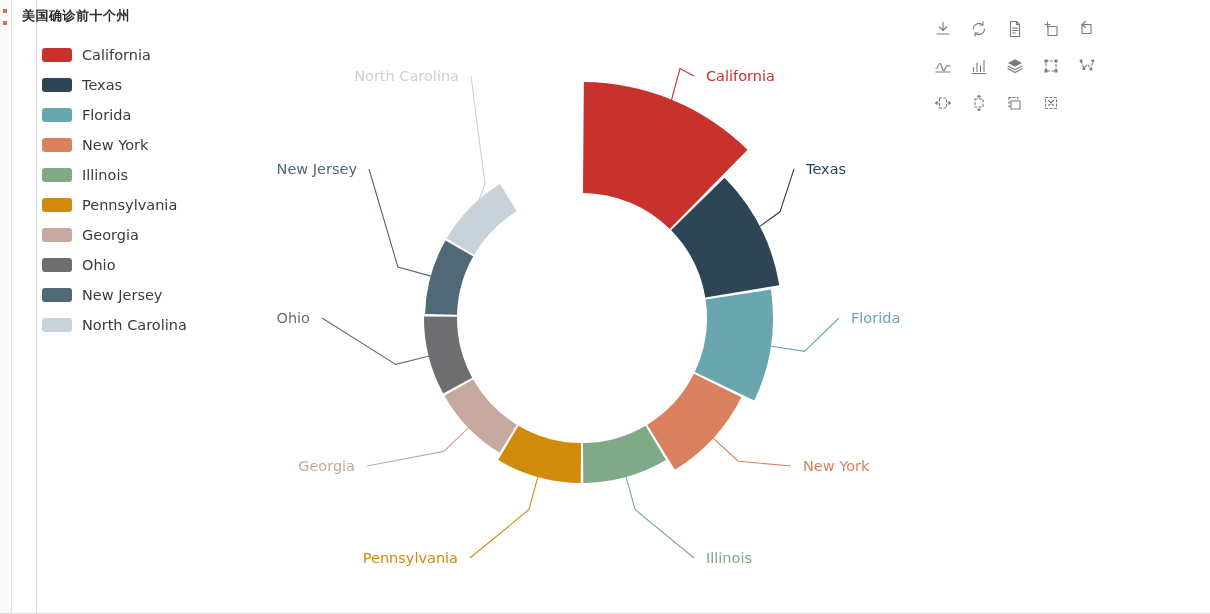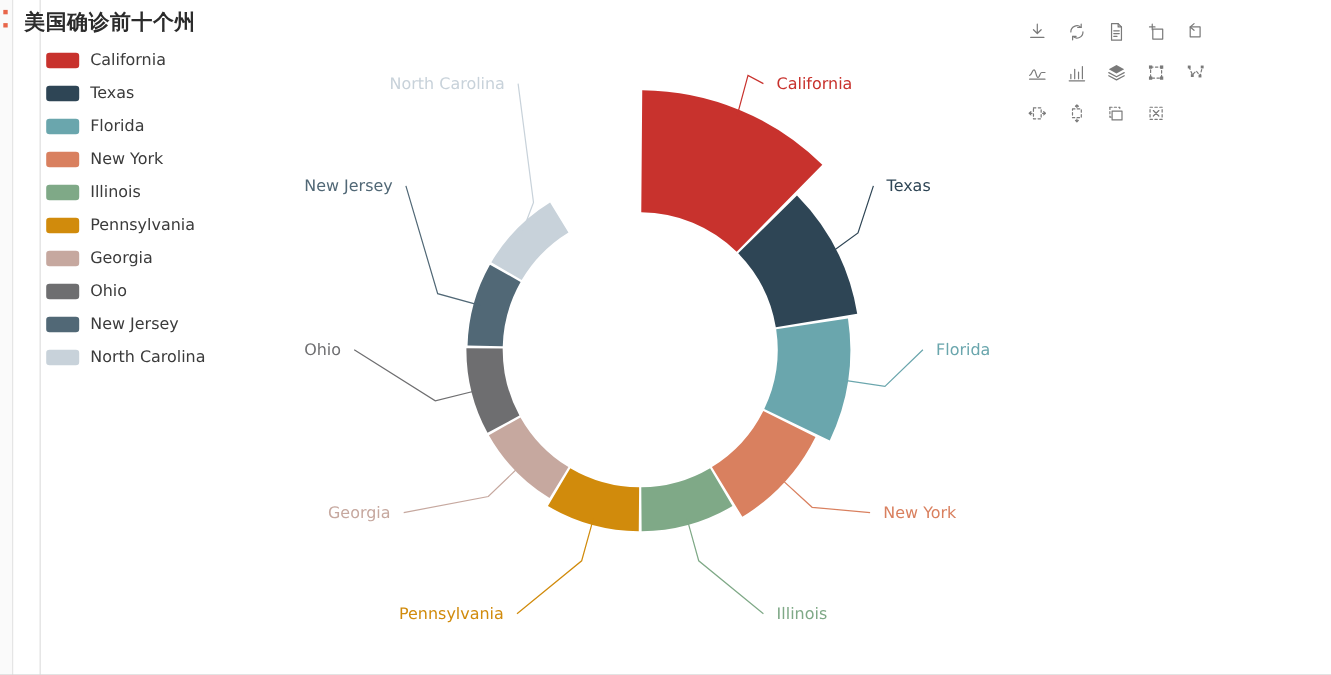--- a/index.html
+++ b/index.html
@@ -45,21 +45,21 @@
     position: absolute;
     left: 0; bottom: 0;
     width: 1210px; height: 1px;
     background: #d8d8d8;
   }
 
   
   .chart-title {
     position: absolute;
     left: 22px; top: 7px;
-    font-size: 19px;
+    font-size: 13px;
     font-weight: bold;
     color: #2b2b2b;
     letter-spacing: 0.5px;
     white-space: nowrap;
   }
 
   
   .legend {
     position: absolute;
     left: 42px;

